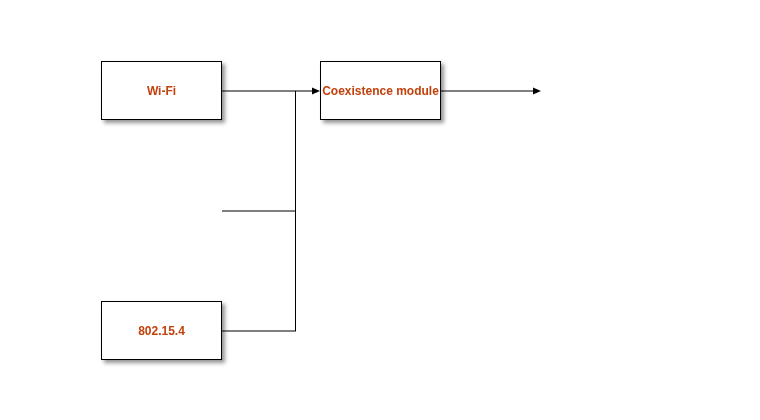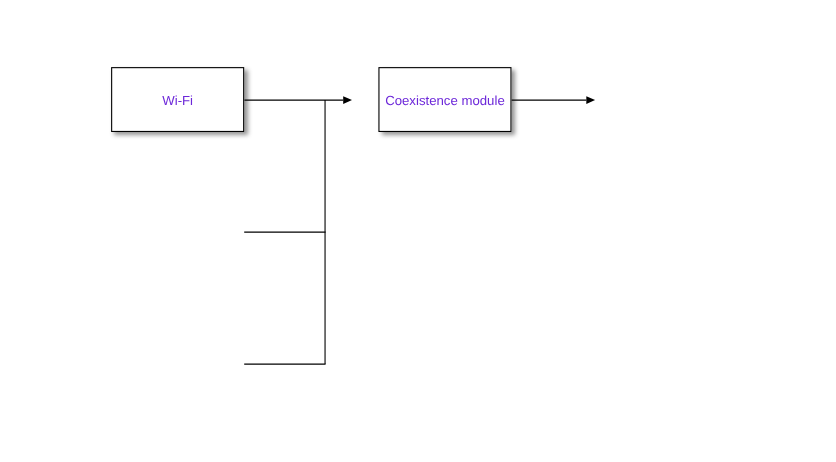--- a/index.html
+++ b/index.html
@@ -29,28 +29,29 @@
     background: #ffffff;
     border: 1px solid #000000;
     box-shadow: 3px 3px 4px rgba(0, 0, 0, 0.42);
     display: flex;
     align-items: center;
     justify-content: center;
     box-sizing: border-box;
   }
   .node-label {
     font-size: 12px;
-    color: #6d28d9;
+    color: #c2410c;
     white-space: nowrap;
     text-align: center;
+    font-weight: bold;
   }
   #node-wifi        { left: 101px; top: 61px;  }
   #node-bluetooth   { left: 101px; top: 181px; }
   #node-802154      { left: 101px; top: 301px; }
-  #node-coexistence { left: 320px; top: 61px; margin-left: 24px;  }
+  #node-coexistence { left: 320px; top: 61px;  }
   #node-rf          { left: 541px; top: 61px;  }
 </style>
 </head>
 <body>
 
 <div class="canvas">
 
   <svg class="wires" viewBox="0 0 760 420" xmlns="http://www.w3.org/2000/svg">
 
     <line x1="222" y1="91" x2="312" y2="91" stroke="#000" stroke-width="1"></line>
@@ -64,19 +65,22 @@
 
     <line x1="441" y1="91" x2="533" y2="91" stroke="#000" stroke-width="1"></line>
     <polygon points="533,87.5 541,91 533,94.5" fill="#000"></polygon>
   </svg>
 
   <div class="node" id="node-wifi">
     <span class="node-label">Wi-Fi</span>
   </div>
 
 
+  <div class="node" id="node-802154">
+    <span class="node-label">802.15.4</span>
+  </div>
 
   <div class="node" id="node-coexistence">
     <span class="node-label">Coexistence module</span>
   </div>
 
 
 </div>
 
 </body></html>

